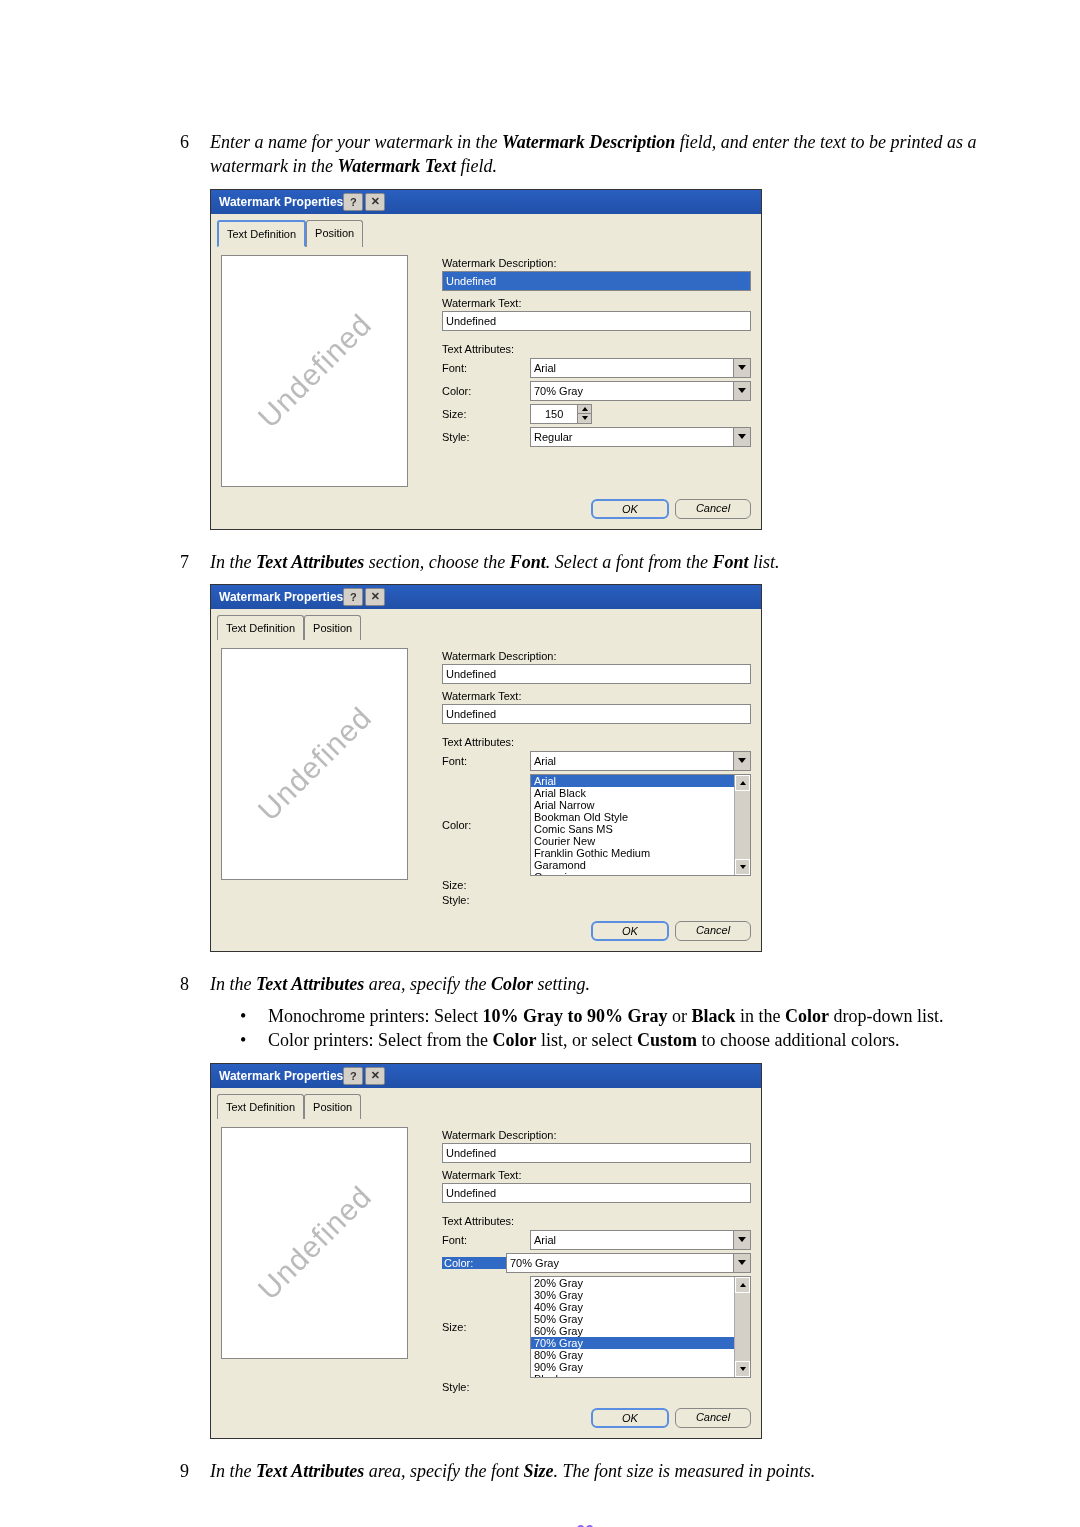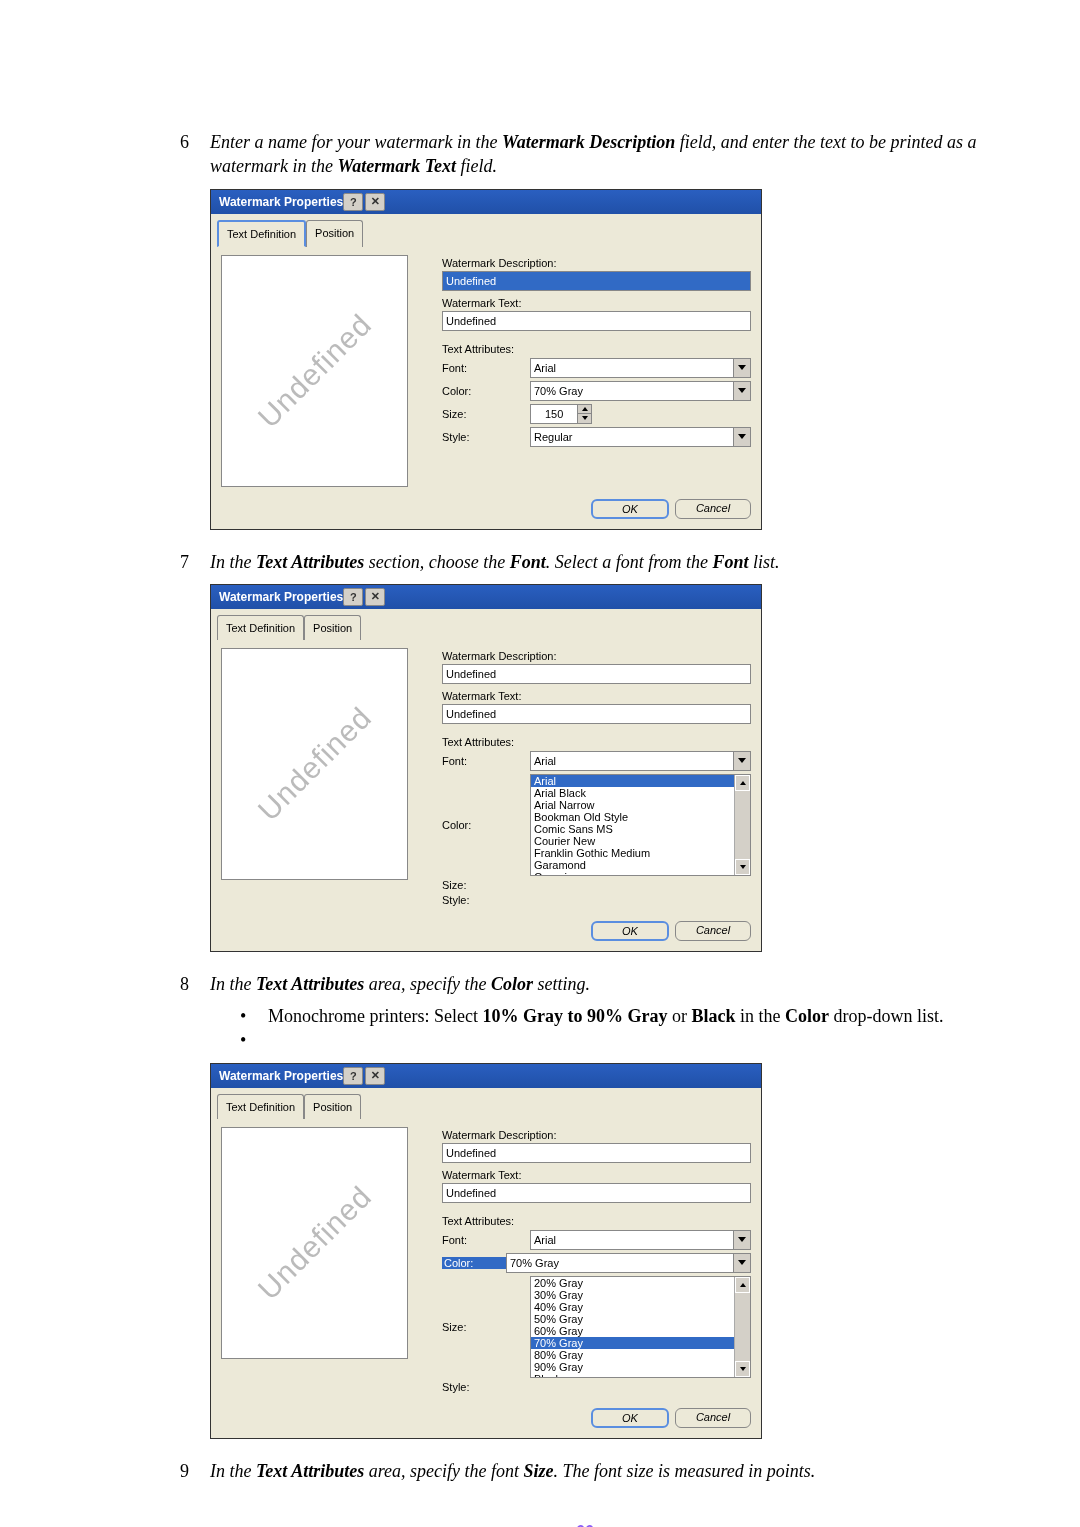--- a/index.html
+++ b/index.html
@@ -468,20 +468,23 @@
   </div>
   <div class="sublist">
     <div class="bullet-row">
       <div class="bul">•</div>
       <div>
         <span>Monochrome printers: Select </span><span class="bold">10% Gray to 90% Gray</span><span> or </span><span class="bold">Black</span><span> in the </span><span class="bold">Color</span><span> drop-down list.</span>
       </div>
     </div>
     <div class="bullet-row">
       <div class="bul">•</div>
+      <div>
+        <span>Color printers: Select from the </span><span class="bold">Color</span><span> list, or select </span><span class="bold">Custom</span><span> to choose additional colors.</span>
+      </div>
     </div>
   </div>
 
   <div class="dialog-block">
     <div class="dialog">
       <div class="titlebar">
         <span>Watermark Properties</span>
         <div class="titlebar-ctrls">
           <div class="tbbtn">?</div>
           <div class="tbbtn">✕</div>

